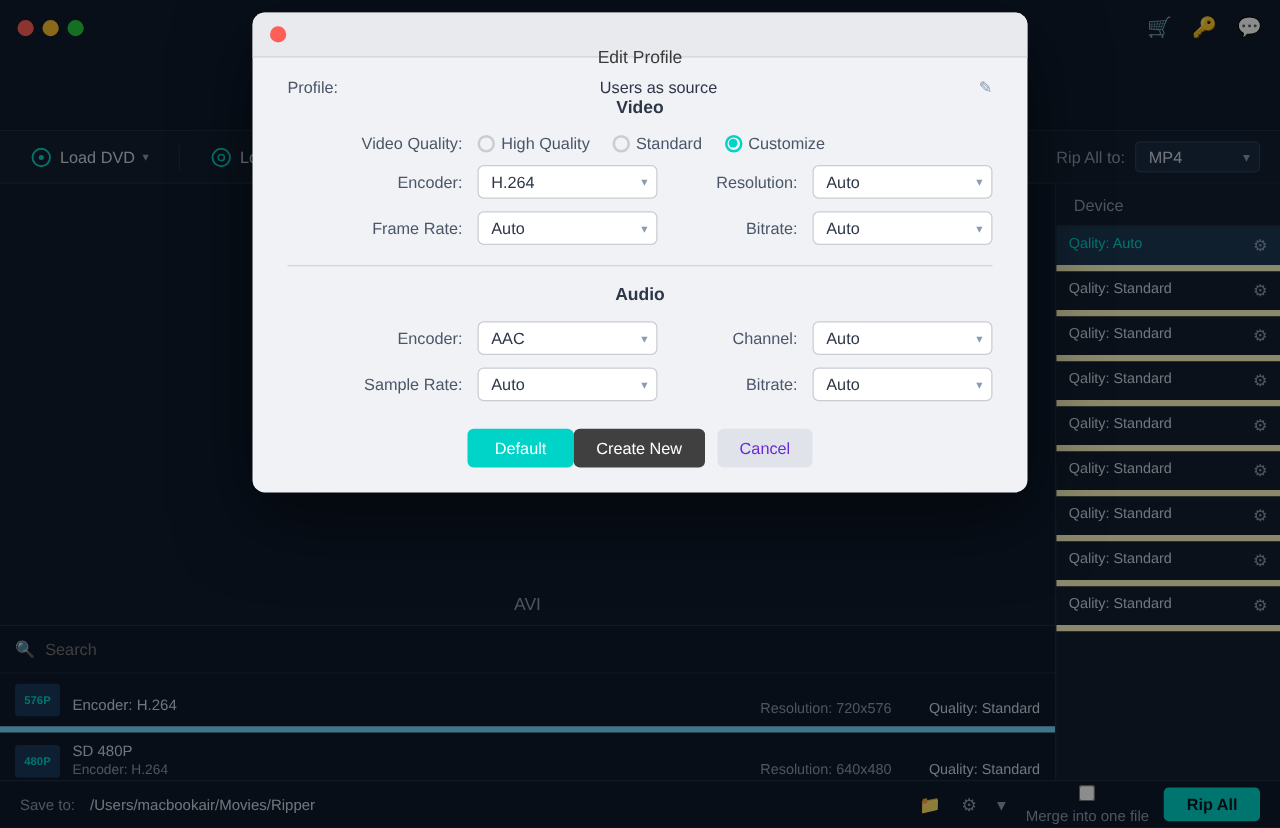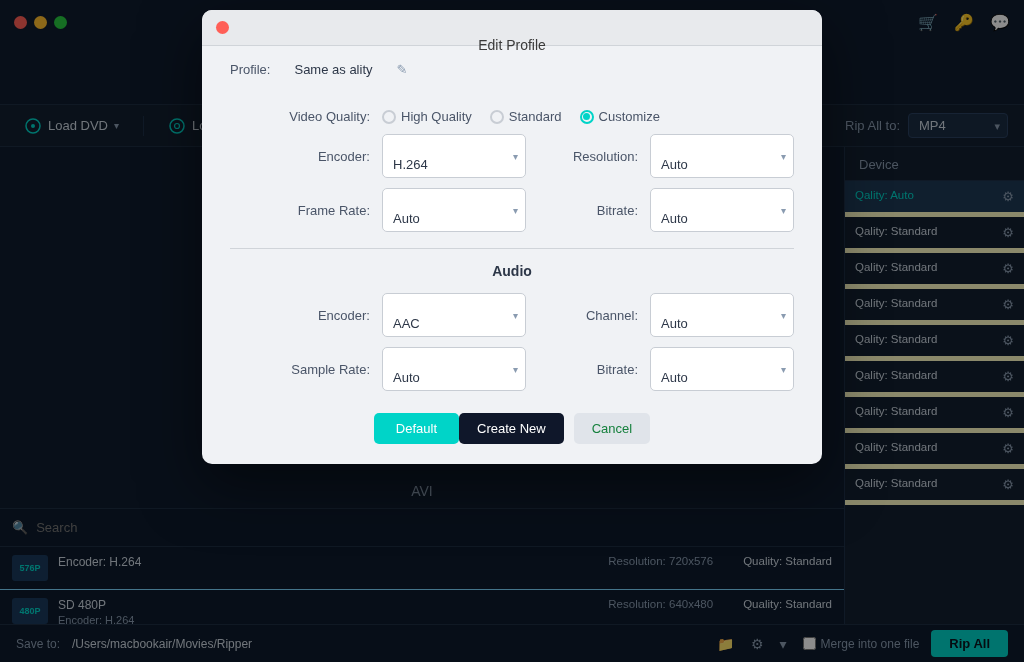--- a/index.html
+++ b/index.html
@@ -196,20 +196,21 @@
       font-size: 14px;
       cursor: pointer;
       padding: 2px 4px;
     }
     .merge-checkbox-area {
       display: flex;
       align-items: center;
       gap: 5px;
       font-size: 12px;
       color: #8a9bb0;
+      flex-direction: column;
     }
     .rip-all-btn {
       background: #00d4c8;
       color: #0a1620;
       border: none;
       border-radius: 4px;
       padding: 6px 18px;
       font-size: 13px;
       font-weight: 600;
       cursor: pointer;
@@ -250,24 +251,24 @@
       flex: 1;
     }
     .search-icon { color: #8a9bb0; font-size: 13px; }
 
     
     .format-items {
       background: #0e1b2c;
     }
     .format-item {
       display: flex;
-      align-items: flex-start;
+      align-items: flex-end;
       padding: 8px 12px;
       gap: 10px;
-      border-bottom: 1px solid #7dd3fc;
+      border-bottom: 5px solid #7dd3fc;
     }
     .format-thumb {
       width: 36px;
       height: 26px;
       background: #1a3a5c;
       border-radius: 3px;
       display: flex;
       align-items: center;
       justify-content: center;
       font-size: 9px;
@@ -319,23 +320,24 @@
       font-size: 14px;
       font-weight: 500;
       color: #3a3a3a;
       margin-top: 35px;
     }
     .modal-body { padding: 16px 28px 20px; }
     .profile-row {
       display: flex;
       align-items: center;
       gap: 24px;
-      margin-bottom: 32px;
+      margin-bottom: 0;
       font-size: 13px;
       color: #4a5568;
+      justify-content: space-between;
     }
     .profile-label { color: #4a5568; }
     .profile-value { color: #2d3748; font-weight: 500; }
     .edit-icon { color: #8a9bb0; font-size: 13px; cursor: pointer; }
     .section-title {
       text-align: center;
       font-size: 14px;
       font-weight: 600;
       color: #2d3748;
       margin-bottom: 14px;
@@ -349,21 +351,21 @@
     }
     .form-label {
       font-size: 13px;
       color: #4a5568;
       text-align: right;
     }
     .form-select {
       background: #fff;
       border: 1px solid #c8cdd4;
       border-radius: 5px;
-      padding: 22px 24px 5px 10px;
+      padding: 5px 24px 5px 10px;
       font-size: 13px;
       color: #2d3748;
       appearance: none;
       -webkit-appearance: none;
       cursor: pointer;
       width: 100%;
     }
     .form-select-wrapper { position: relative; }
     .form-select-wrapper::after {
       content: '▾';
@@ -419,31 +421,31 @@
     .btn-default {
       background: #00d4c8;
       color: #fff;
       border: none;
       border-radius: 5px;
       padding: 8px 22px;
       font-size: 13px;
       cursor: pointer;
     }
     .btn-create {
-      background: #0f172a;
+      background: #404040;
       color: #fff;
       border: none;
       border-radius: 5px;
       padding: 8px 18px;
       font-size: 13px;
       cursor: pointer;
     }
     .btn-cancel {
       background: #e0e4ea;
-      color: #15803d;
+      color: #6d28d9;
       border: none;
       border-radius: 5px;
       padding: 4px 18px;
       font-size: 13px;
       cursor: pointer;
     }
     .action-right { display: flex; gap: 10px; }
   </style>
 </head>
 <body>
@@ -607,24 +609,25 @@
 <div class="modal-overlay">
   <div class="modal">
     <div class="modal-titlebar">
       <button class="modal-close-btn"></button>
       <span class="modal-title">Edit Profile</span>
     </div>
     <div class="modal-body">
 
       <div class="profile-row">
         <span class="profile-label">Profile:</span>
-        <span class="profile-value">Same as ality</span>
+        <span class="profile-value">Users as source</span>
         <span class="edit-icon">✎</span>
       </div>
 
+      <div class="section-title">Video</div>
       <div class="form-grid">
 
         <span class="form-label">Video Quality:</span>
         <div class="radio-group">
           <label class="radio-option">
             <span class="radio-circle"></span>
             <span>High Quality</span>
           </label>
           <label class="radio-option">
             <span class="radio-circle"></span>

